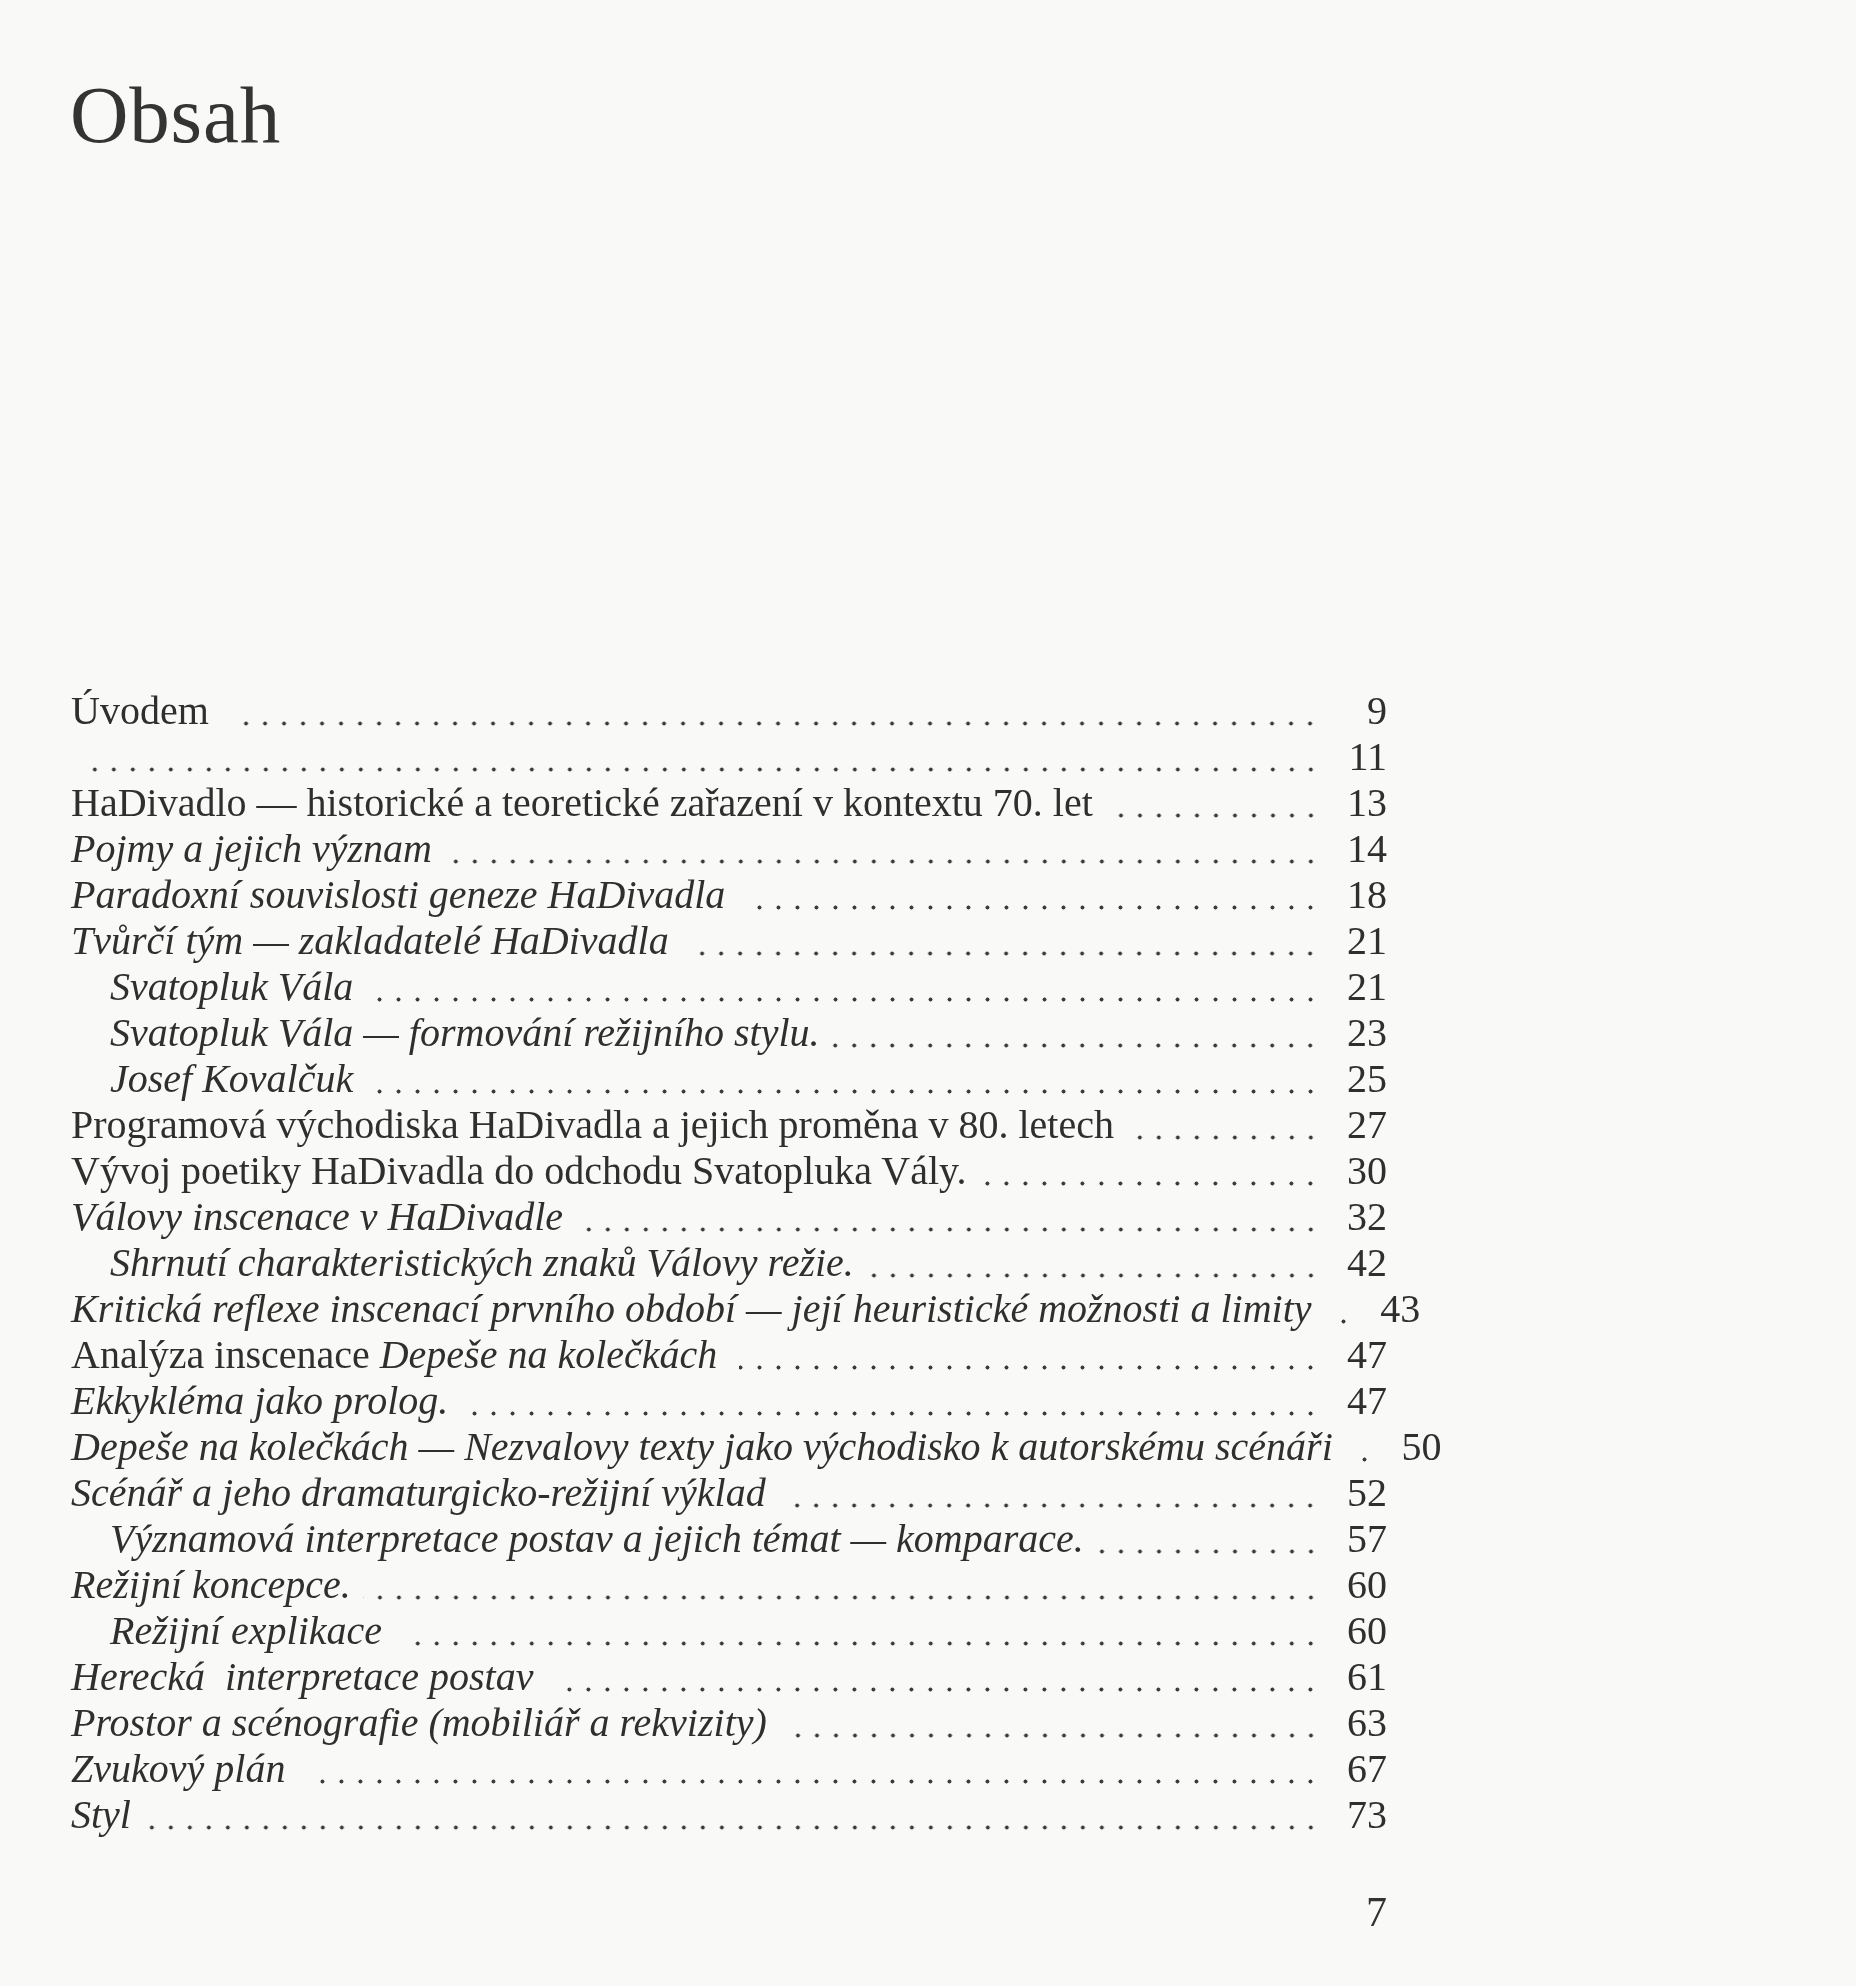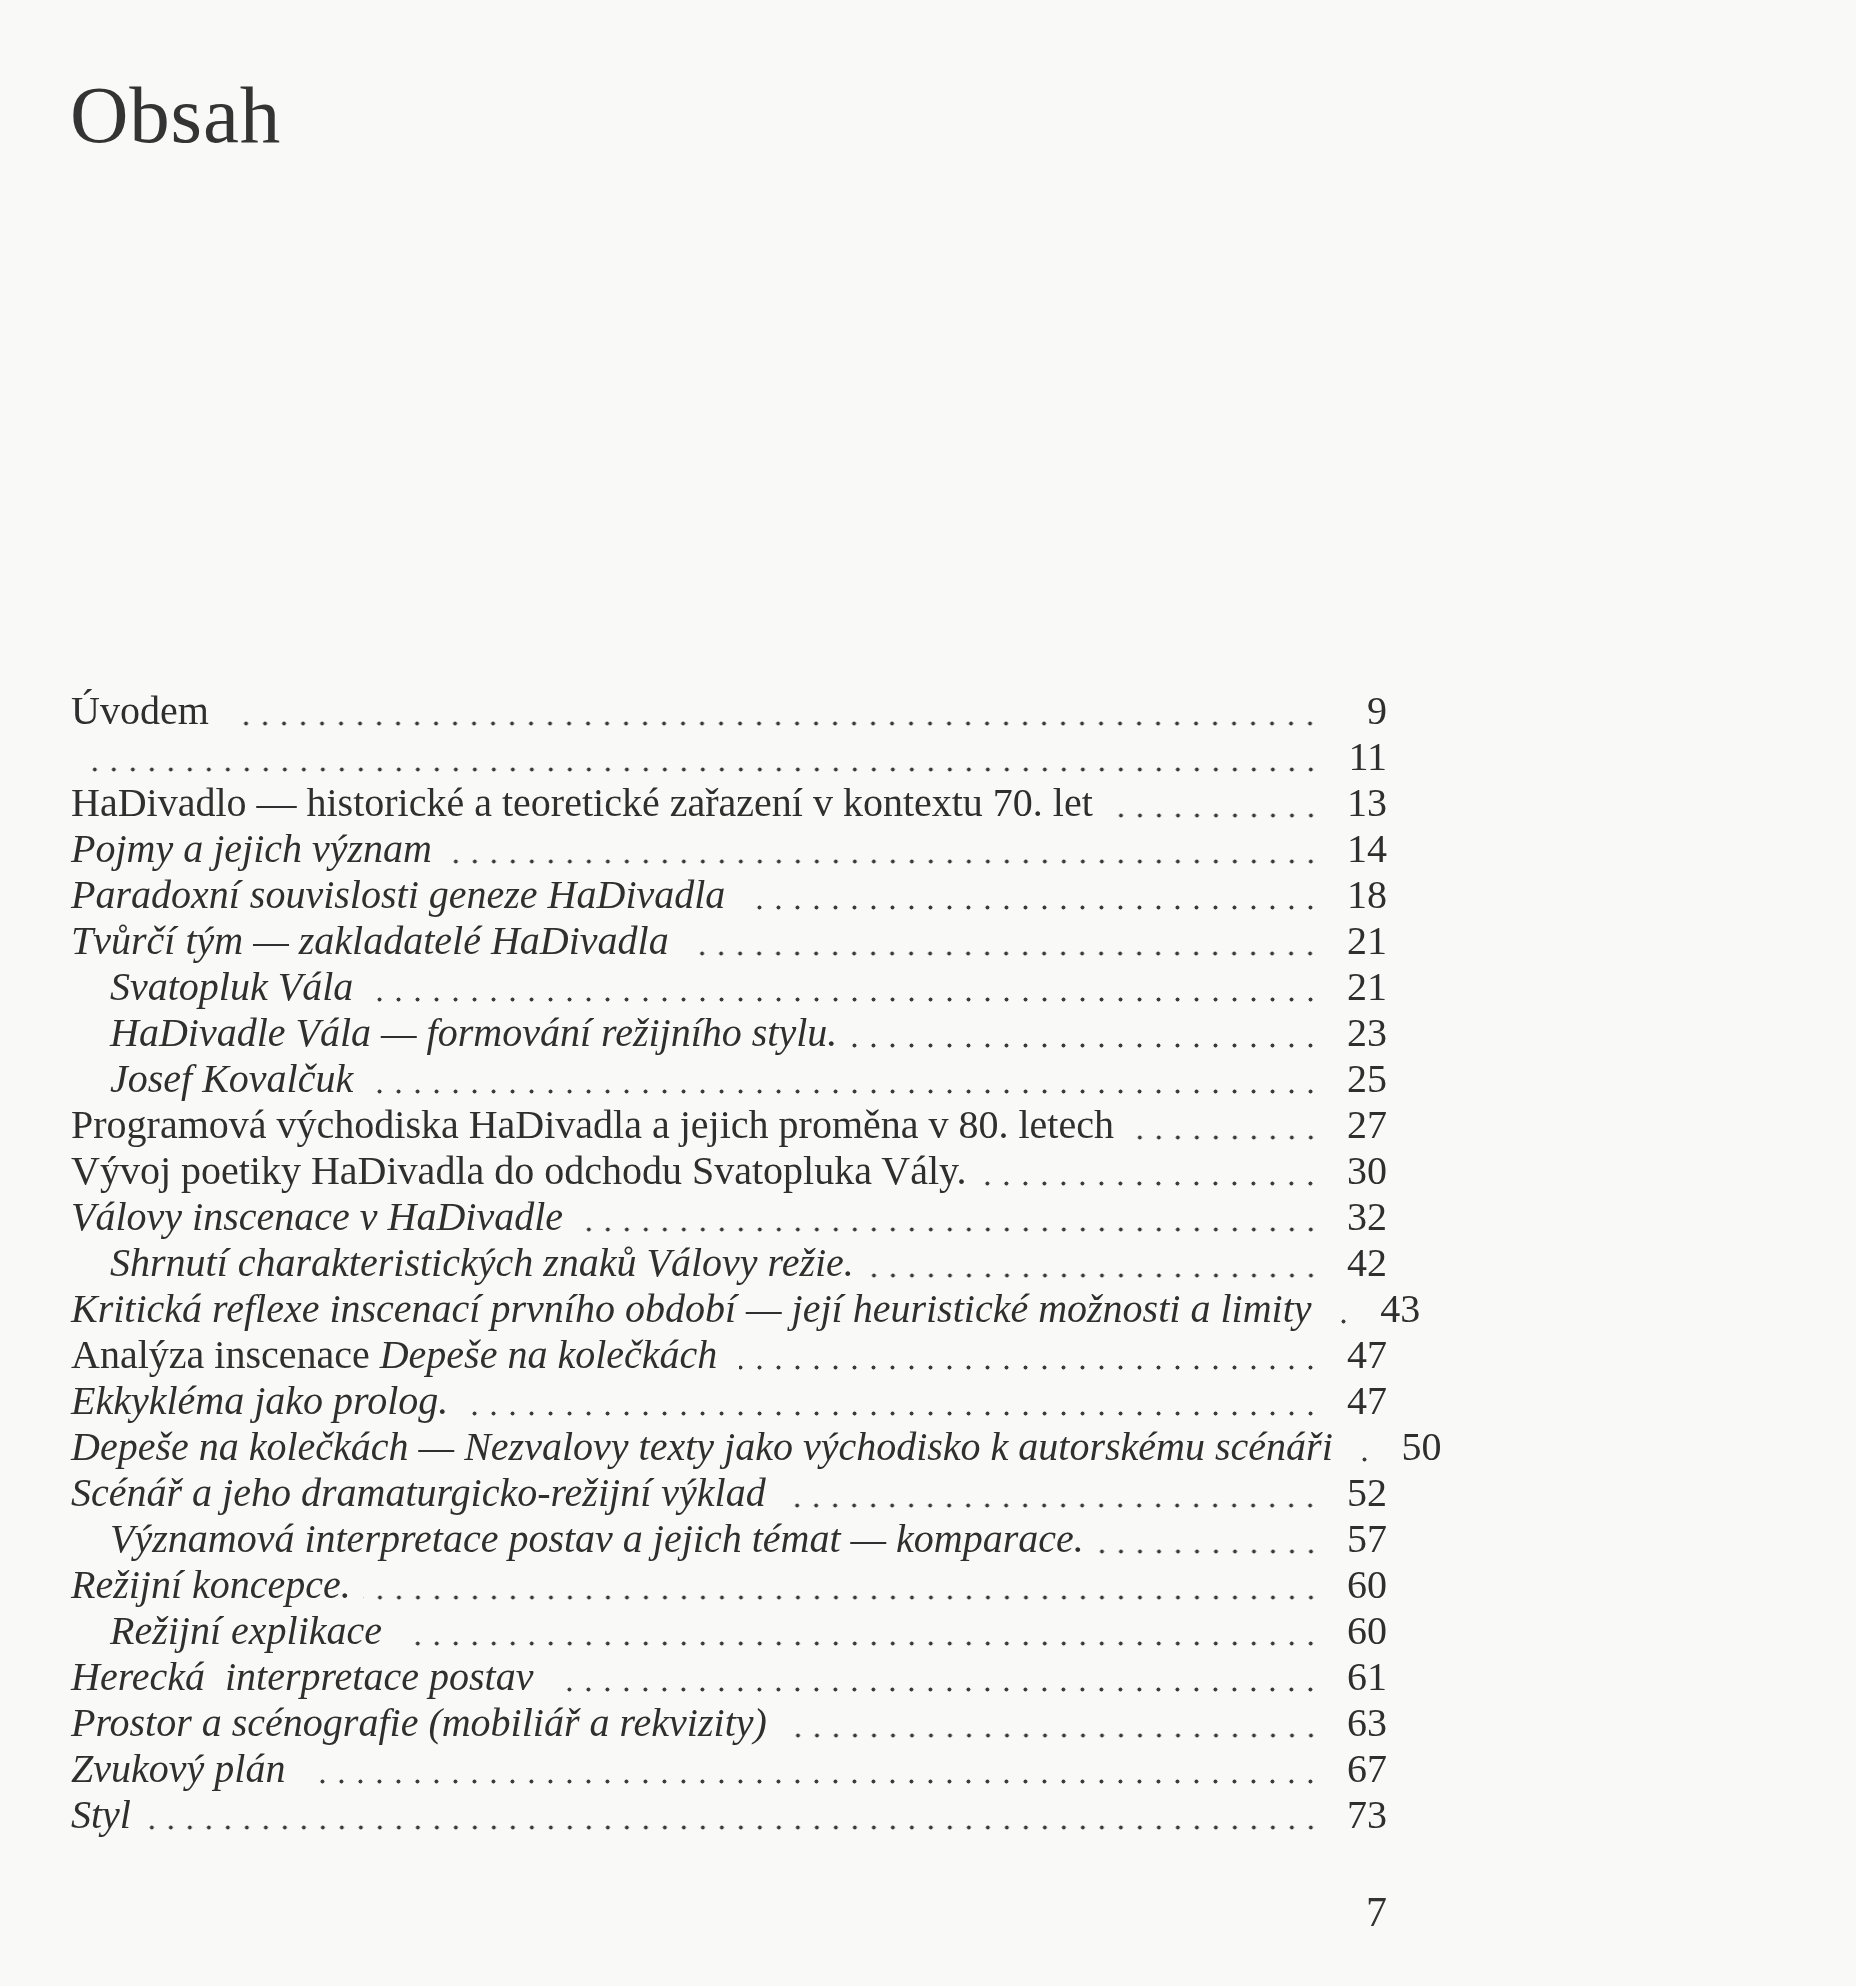--- a/index.html
+++ b/index.html
@@ -118,21 +118,21 @@
         <span class="toc-label"><span class="it">Tvůrčí tým — zakladatelé HaDivadla </span></span>
         <span class="toc-leader"></span>
         <span class="toc-page">21</span>
       </div>
       <div class="toc-row indent">
         <span class="toc-label"><span class="it">Svatopluk Vála</span></span>
         <span class="toc-leader"></span>
         <span class="toc-page">21</span>
       </div>
       <div class="toc-row indent">
-        <span class="toc-label"><span class="it">HaDivadle Vála — formování režijního stylu.</span></span>
+        <span class="toc-label"><span class="it">Svatopluk Vála — formování režijního stylu.</span></span>
         <span class="toc-leader"></span>
         <span class="toc-page">23</span>
       </div>
       <div class="toc-row indent">
         <span class="toc-label"><span class="it">Josef Kovalčuk </span></span>
         <span class="toc-leader"></span>
         <span class="toc-page">25</span>
       </div>
       <div class="toc-row">
         <span class="toc-label"><span>Programová východiska HaDivadla a jejich proměna v 80. letech </span></span>

